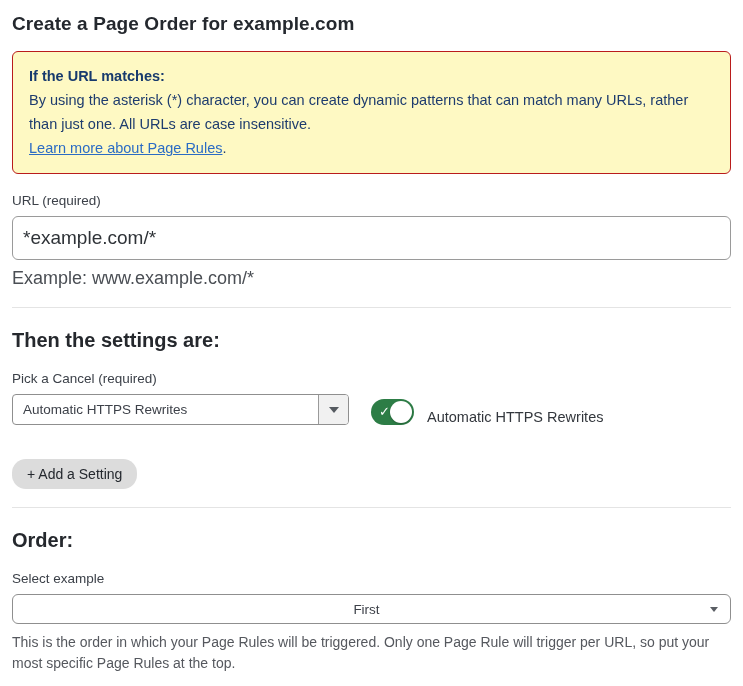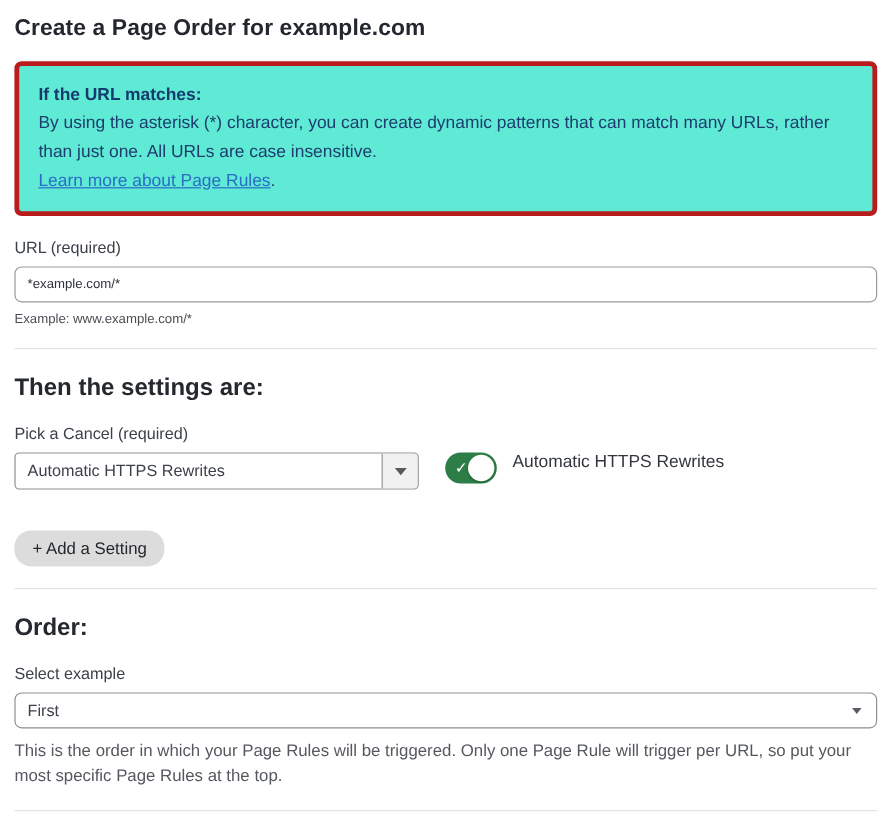--- a/index.html
+++ b/index.html
@@ -18,22 +18,22 @@
   }
   .page-title {
     font-size: 19px;
     font-weight: bold;
     color: #24282e;
     letter-spacing: 0.1px;
   }
   
   .info-box {
     margin-top: 16px;
-    background: #5eead4;
-    border: 4px solid #b91c1c;
+    background: #fef9c3;
+    border: 1px solid #b91c1c;
     border-radius: 6px;
     padding: 12px 16px 13px 16px;
     color: #1e3c6e;
     font-size: 14.5px;
     line-height: 24px;
   }
   .info-box .info-heading {
     font-weight: bold;
     color: #173a6d;
   }
@@ -45,52 +45,52 @@
   }
   
   .field-label {
     margin-top: 19px;
     font-size: 13.5px;
     color: #3c4149;
   }
   .text-input {
     display: block;
     width: 719px;
-    height: 30px;
+    height: 44px;
     margin-top: 8px;
     border: 1px solid #9a9a9a;
     border-radius: 6px;
     padding: 0 10px;
     font-family: "Liberation Sans", "DejaVu Sans", sans-serif;
-    font-size: 11px;
+    font-size: 19px;
     color: #2f3338;
     background: #ffffff;
     outline: none;
   }
   .helper-text {
     margin-top: 8px;
-    font-size: 11px;
+    font-size: 18px;
     color: #4a4e54;
   }
   .divider {
     border: none;
     border-top: 1px solid #e4e4e4;
     margin-top: 18px;
   }
   .section-heading {
     margin-top: 21px;
     font-size: 20px;
     font-weight: bold;
     color: #25282d;
   }
   
   .setting-row {
     margin-top: 8px;
     display: flex;
-    align-items: flex-start;
+    align-items: flex-end;
   }
   .dropdown {
     display: flex;
     width: 337px;
     height: 31px;
     border: 1px solid #8f8f8f;
     border-radius: 4px;
     background: #ffffff;
     overflow: hidden;
     cursor: pointer;
@@ -183,21 +183,21 @@
     border: 1px solid #8f8f8f;
     border-radius: 6px;
     background: #ffffff;
     display: flex;
     align-items: center;
     padding: 0 12px 0 10px;
     font-size: 13.5px;
     color: #3d4149;
     cursor: pointer;
   }
-  .select-box .select-value { flex: 1; }
+  .select-box .select-value { flex: 1; text-align: center; }
   .select-box .caret-down {
     border-left-width: 4px;
     border-right-width: 4px;
     border-top-width: 5px;
     border-top-color: #5a5e64;
   }
   .order-help {
     margin-top: 8px;
     font-size: 14px;
     line-height: 21px;

